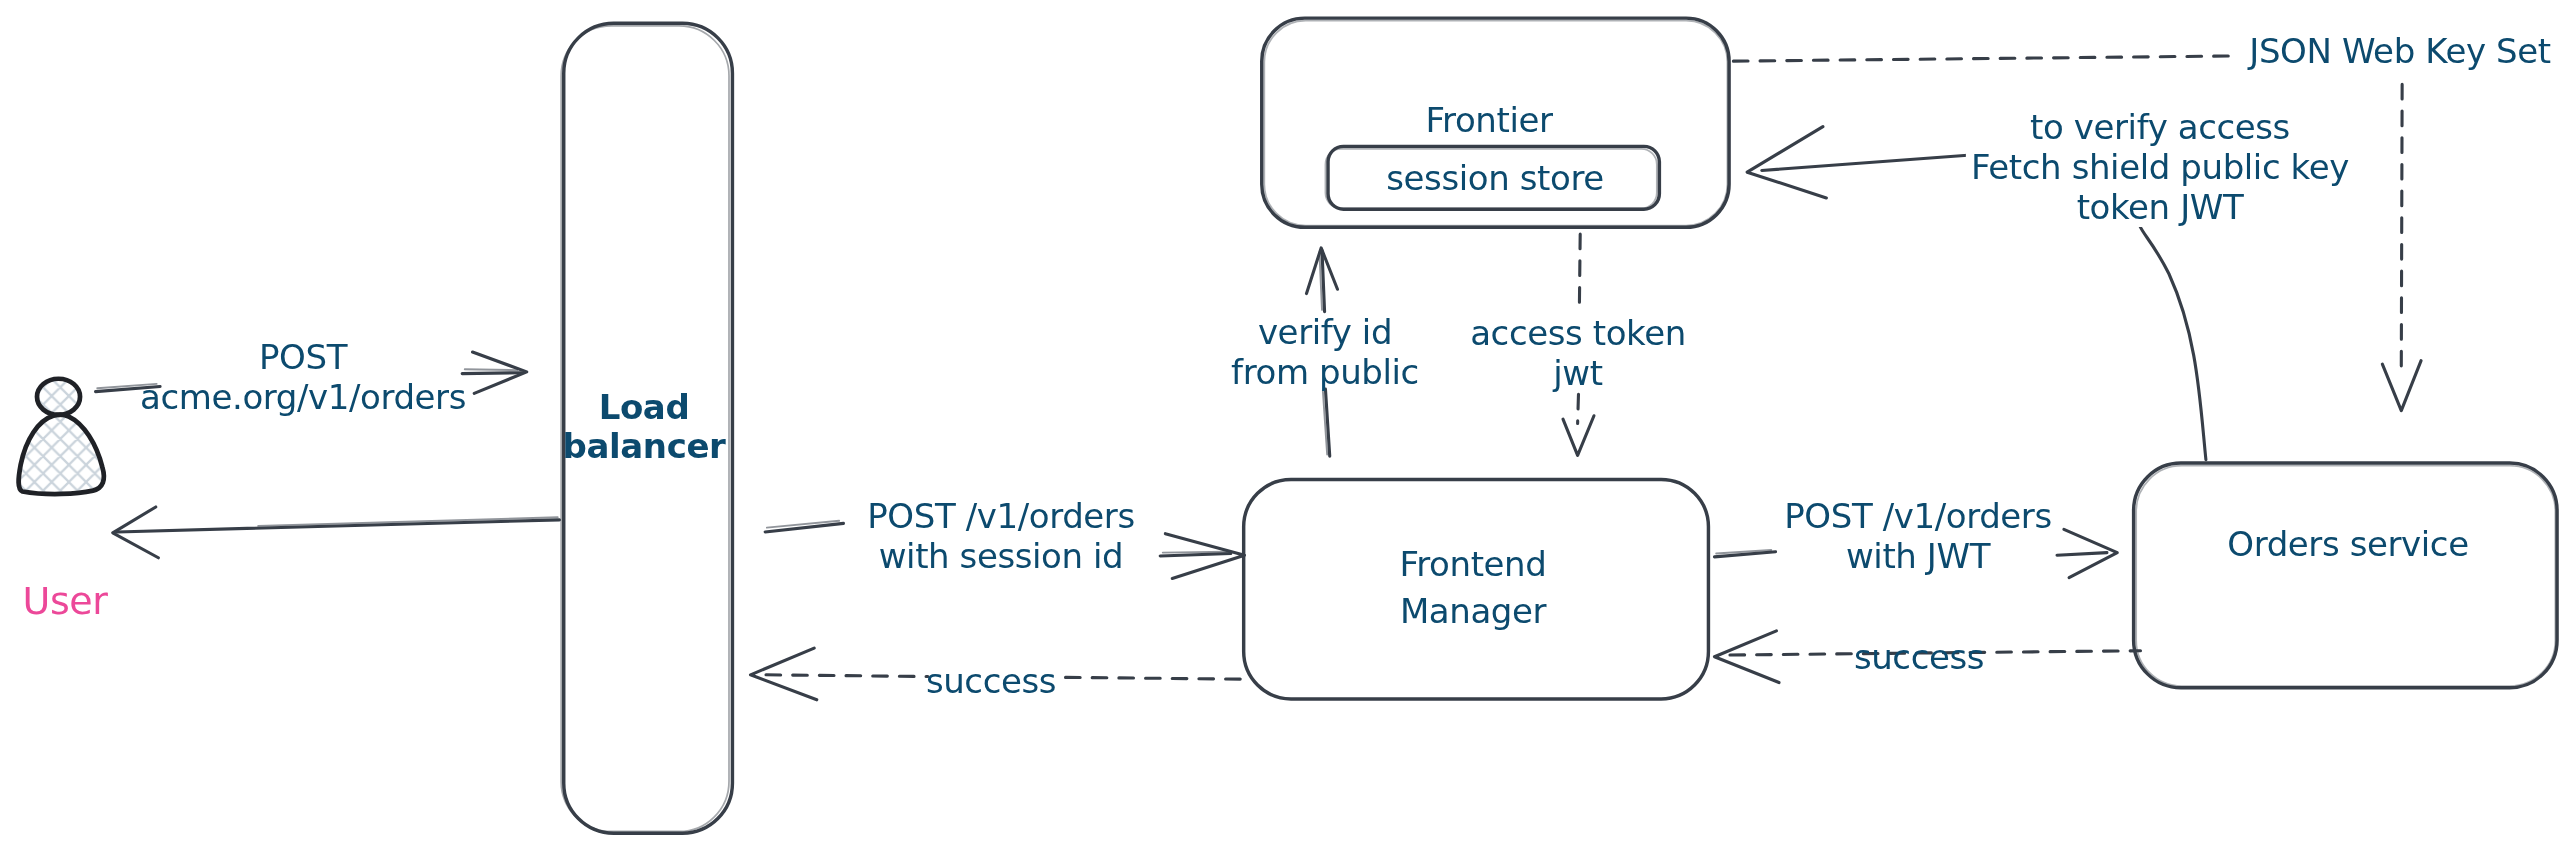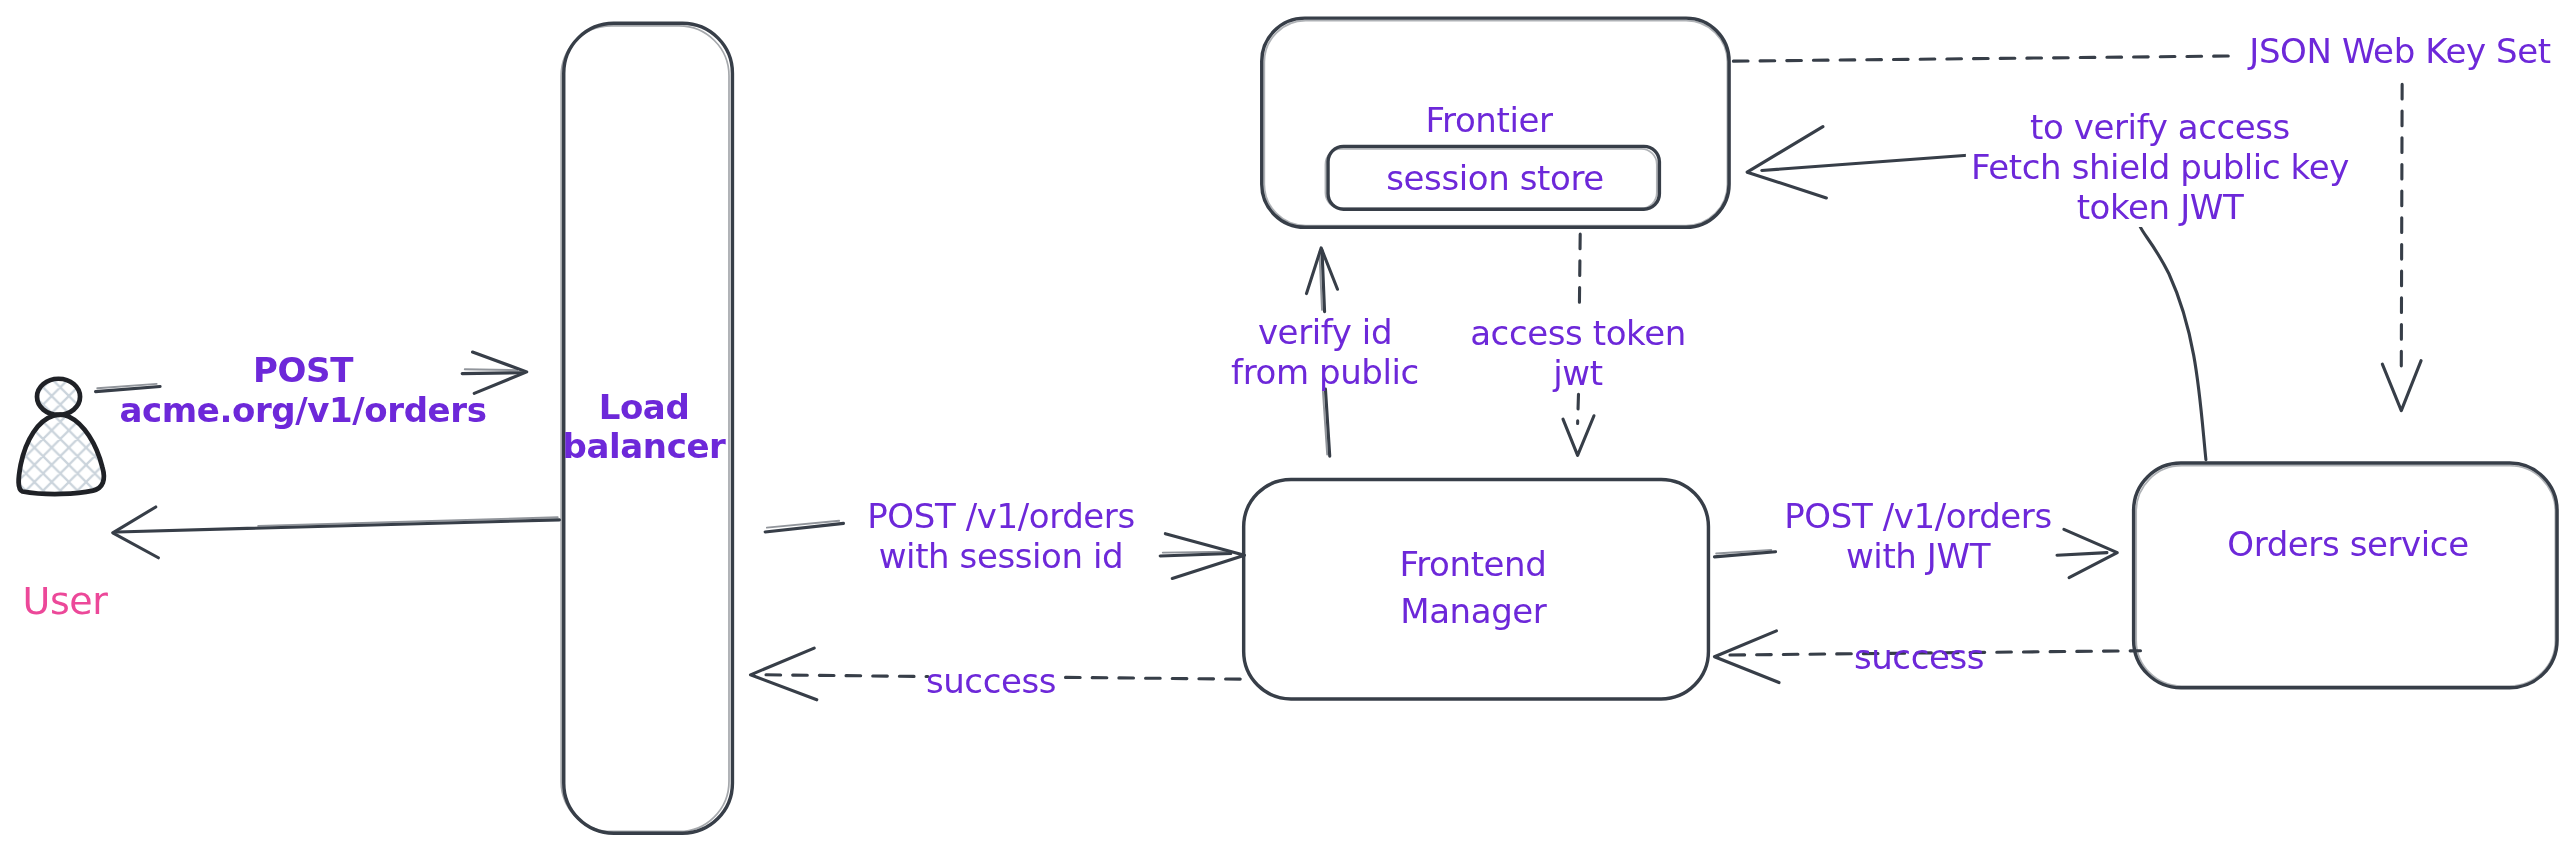--- a/index.html
+++ b/index.html
@@ -9,29 +9,29 @@
     background:#ffffff;
     overflow:hidden;
     font-family:"DejaVu Sans", sans-serif;
   }
   #shapes{position:absolute;left:0;top:0;}
   .lbl{
     position:absolute;
     transform:translateX(-50%);
     font-size:34px;
     line-height:40px;
-    color:#6d28d9;
+    color:#0c4a6e;
     letter-spacing:-0.4px;
     white-space:nowrap;
     text-align:center;
   }
   .lbl .ln{display:block;}
   .dark{color:#ec4899;font-size:38px;}
   .bgw .ln{background:#ffffff;padding:0 5.2px;}
-  .fm-lh .ln{line-height:47px;text-align:right;}
+  .fm-lh .ln{line-height:47px;}
   .lb-lh .ln{line-height:39px;font-weight:bold;}
 </style>
 </head>
 <body>
 
 <div id="canvas">
 
   <svg id="shapes" width="2576" height="847" viewBox="0 0 2993 984" fill="none" stroke="#373e48" stroke-width="3.6" stroke-linecap="round" stroke-linejoin="round">
     <defs>
       <pattern id="crosshatch" width="20" height="20" patternUnits="userSpaceOnUse">
@@ -145,21 +145,21 @@
 
   <div class="lbl" style="left:1495px;top:158px;">session store</div>
 
   <div class="lbl fm-lh" style="left:1473px;top:541px;">
     <span class="ln">Frontend</span>
     <span class="ln">Manager</span>
   </div>
 
   <div class="lbl" style="left:2348px;top:524px;">Orders service</div>
 
-  <div class="lbl" style="left:303px;top:350px;font-weight:bold;">
+  <div class="lbl" style="left:303px;top:337px;">
     <span class="ln">POST</span>
     <span class="ln">acme.org/v1/orders</span>
   </div>
 
   <div class="lbl" style="left:1001px;top:496px;">
     <span class="ln">POST /v1/orders</span>
     <span class="ln">with session id</span>
   </div>
 
   <div class="lbl" style="left:991px;top:661px;">success</div>

